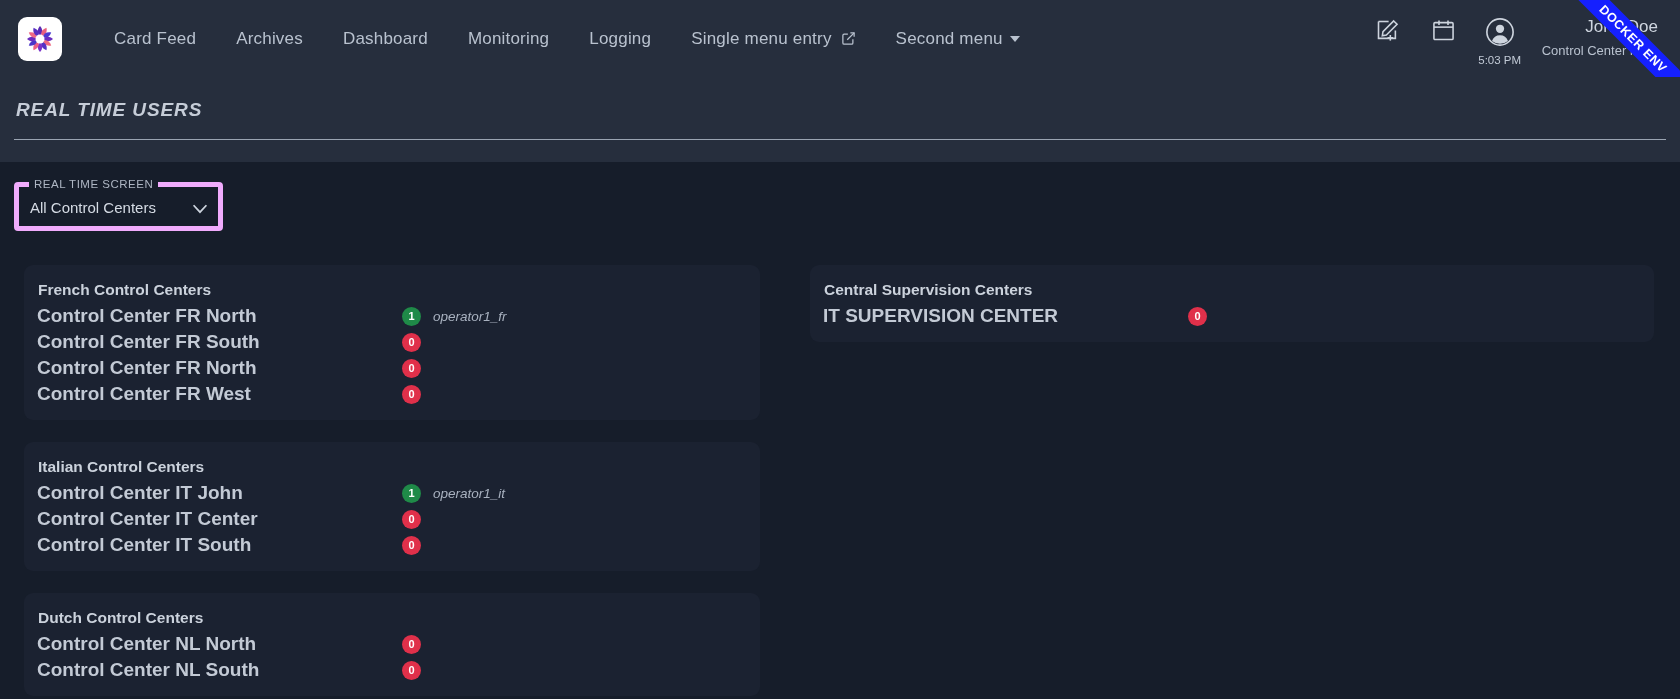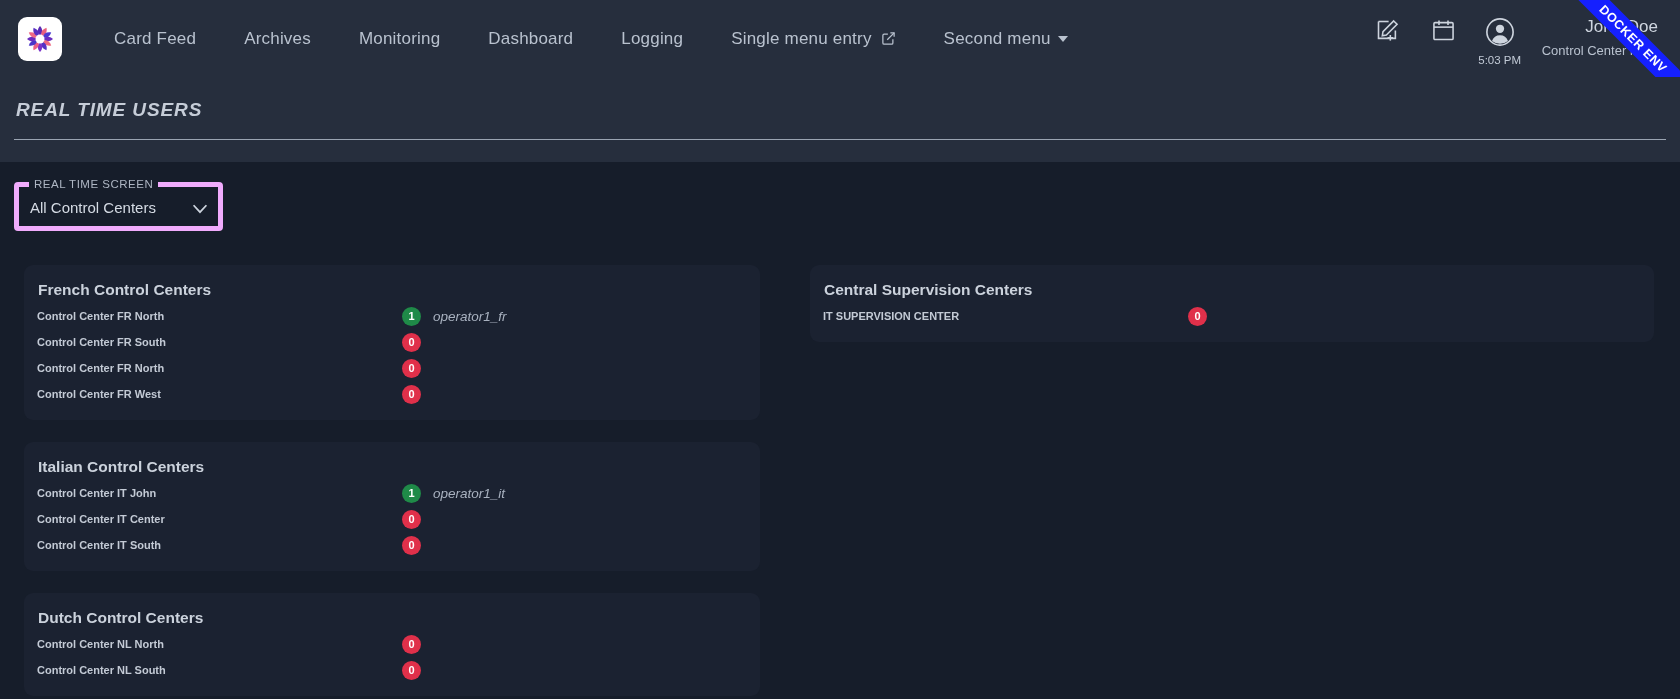--- a/index.html
+++ b/index.html
@@ -27,21 +27,21 @@
     border-radius: 9px;
     display: flex; align-items: center; justify-content: center;
     flex: 0 0 auto;
     margin-right: 32px;
   }
   .logo-tile svg { display: block; }
 
   .nav {
     display: flex;
     align-items: center;
-    gap: 8px;
+    gap: 0px;
     flex: 1 1 auto;
     height: 100%;
   }
   .nav-item {
     color: #b9c2cf;
     font-size: 17px;
     letter-spacing: .2px;
     padding: 0 20px;
     height: 100%;
     display: flex;
@@ -209,21 +209,21 @@
     margin-bottom: 7px;
     padding-left: 1px;
   }
   .cc-row {
     display: flex;
     align-items: center;
     height: 20px;
     margin-top: 6px;
   }
   .cc-name {
-    font-size: 11px;
+    font-size: 19px;
     font-weight: bold;
     color: #c3cad5;
     width: 365px;
     flex: 0 0 365px;
     white-space: nowrap;
   }
   .badge {
     width: 19px; height: 19px;
     border-radius: 50%;
     display: flex; align-items: center; justify-content: center;
@@ -294,24 +294,24 @@
   </div>
 
   <div class="nav">
     <div class="nav-item">
       <span>Card Feed</span>
     </div>
     <div class="nav-item">
       <span>Archives</span>
     </div>
     <div class="nav-item">
+      <span>Dashboard</span>
+    </div>
+    <div class="nav-item">
       <span>Monitoring</span>
-    </div>
-    <div class="nav-item">
-      <span>Dashboard</span>
     </div>
     <div class="nav-item">
       <span>Logging</span>
     </div>
     <div class="nav-item">
       <span>Single menu entry</span>
       <span class="ext-icon">
         <svg width="15" height="15" viewBox="0 0 24 24" fill="none" stroke="#b9c2cf" stroke-width="2">
           <path d="M19 13v6a2 2 0 0 1-2 2H5a2 2 0 0 1-2-2V7a2 2 0 0 1 2-2h6"></path>
           <polyline points="15 3 21 3 21 9"></polyline>

